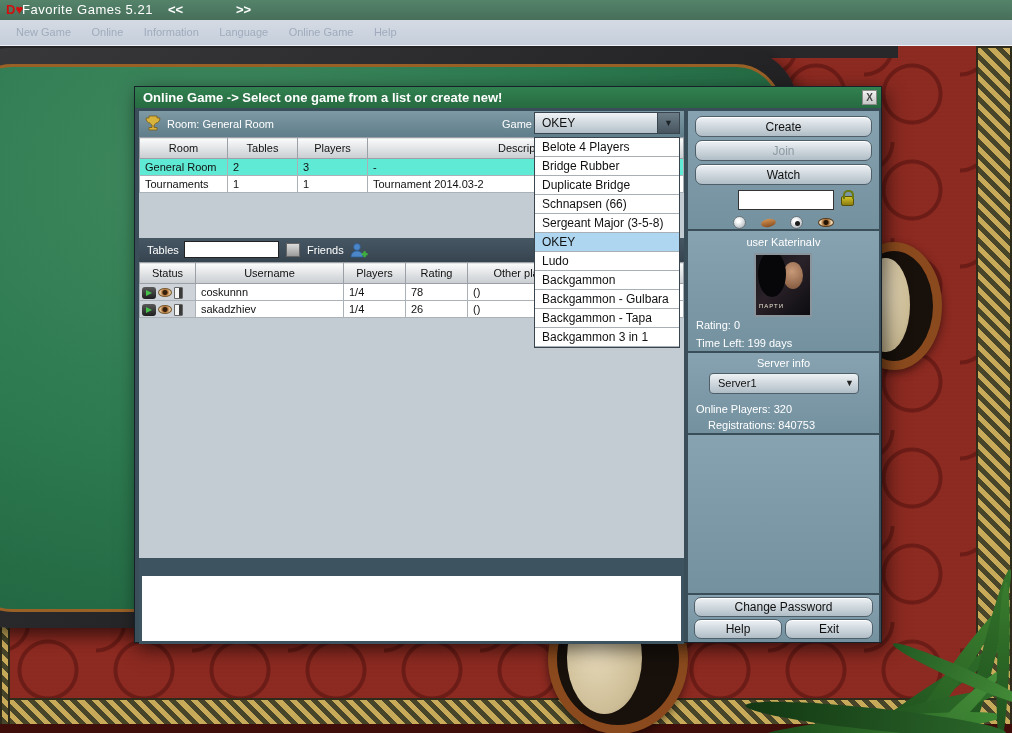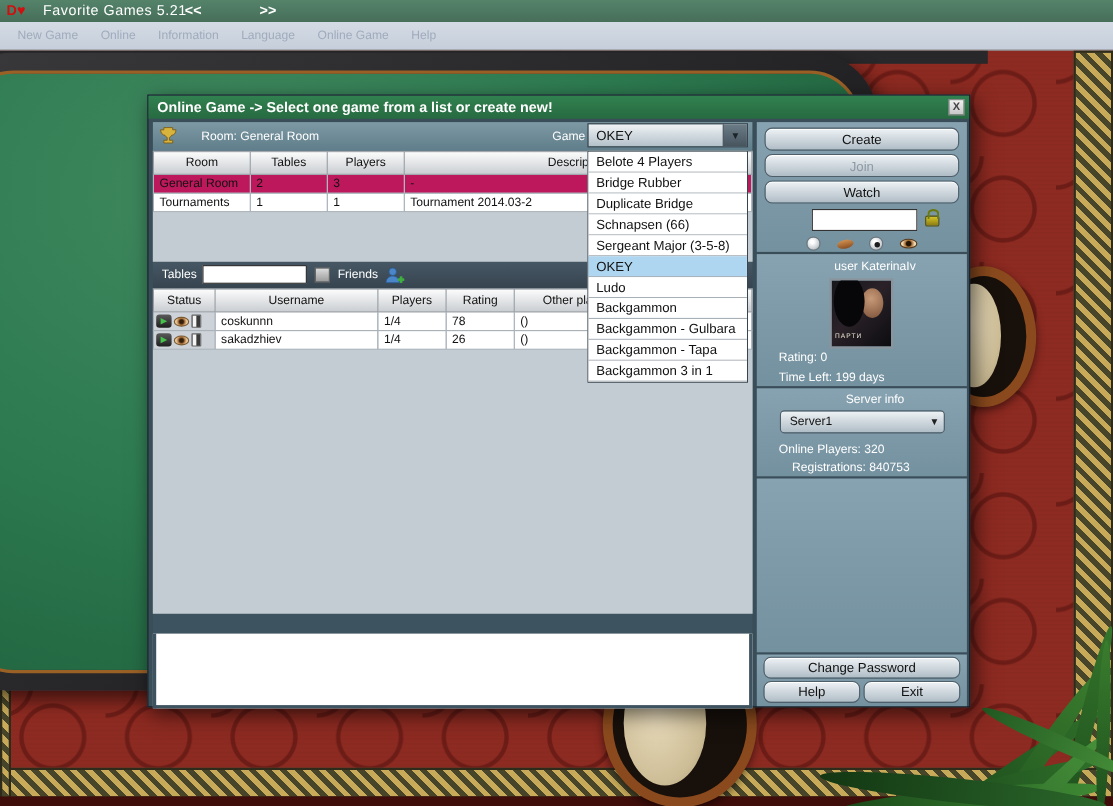--- a/index.html
+++ b/index.html
@@ -4,21 +4,21 @@
 <style>
   * { margin:0; padding:0; box-sizing:border-box; }
   html,body { width:1012px; height:733px; overflow:hidden; }
   body { font-family:"Liberation Sans", sans-serif; position:relative; background:#000; }
   #stage { position:absolute; left:0; top:0; width:1012px; height:733px; overflow:hidden; }
 
   
   .titlebar { position:absolute; left:0; top:0; width:1012px; height:20px; background:linear-gradient(#54836a,#476e59); color:#fff; font-size:13px; }
   .titlebar .logo { position:absolute; left:6px; top:2px; font-weight:bold; font-size:13px; }
   .logo-d { color:#d01010; } .logo-heart { color:#d01010; }
-  .win-title { position:absolute; left:39px; top:2px; letter-spacing:.5px; }
+  .win-title { position:absolute; left:22px; top:2px; letter-spacing:.5px; }
   .nav-back { position:absolute; left:168px; top:2px; font-weight:bold; }
   .nav-fwd { position:absolute; left:236px; top:2px; font-weight:bold; }
   .menubar { position:absolute; left:0; top:20px; width:1012px; height:26px; background:linear-gradient(#d4dbe4,#c6cedb); border-bottom:1px solid #eef1f5; }
   .menubar span { display:inline-block; margin-top:6px; margin-left:16px; font-size:11px; color:#9fabbc; }
 
   
   .scene { position:absolute; left:0; top:46px; width:1012px; height:687px; overflow:hidden; }
   .carpet { position:absolute; inset:0; background-color:#8d2a21;
     background-image:
       radial-gradient(circle at 48px 48px, rgba(0,0,0,0) 26px, rgba(70,12,10,.45) 27px, rgba(70,12,10,.45) 30px, rgba(0,0,0,0) 31px),
@@ -60,27 +60,27 @@
 
   
   .dialog { position:absolute; left:134px; top:86px; width:748px; height:557px; background:#3a4e5a; border:1px solid #17212a; box-shadow:4px 6px 18px rgba(0,0,0,.6); z-index:10; }
   .dlg-title { position:absolute; left:0; top:0; width:100%; height:21px; background:linear-gradient(#31814f,#276a41); color:#fff; font-size:13px; font-weight:bold; line-height:21px; padding-left:8px; }
   .dlg-close { position:absolute; right:4px; top:3px; width:15px; height:15px; background:linear-gradient(#f2f2f2,#c6c6c6); border:1px solid #8a8a8a; color:#444; font-size:10px; font-weight:bold; text-align:center; line-height:13px; cursor:pointer; }
 
   .left-col { position:absolute; left:4px; top:24px; width:545px; height:531px; background:#3a4e5a; }
 
   .room-bar { position:relative; height:26px; background:linear-gradient(#7d99a4,#5f7d8a); color:#fff; font-size:11px; }
   .room-bar .trophy { position:absolute; left:6px; top:4px; }
-  .room-bar .room-label { position:absolute; left:44px; top:7px; }
+  .room-bar .room-label { position:absolute; left:28px; top:7px; }
   .room-bar .game-label { position:absolute; right:152px; top:7px; }
 
   table.grid { border-collapse:collapse; width:100%; table-layout:fixed; font-size:11px; }
   .grid th { background:linear-gradient(#fbfbfb,#c9cdd1); border:1px solid #9aa0a6; font-weight:normal; text-align:center; padding:3px 5px; height:21px; color:#111; }
   .grid td { background:#fff; border:1px solid #aab2b8; padding:1px 5px; height:17px; color:#111; white-space:nowrap; overflow:hidden; }
-  .grid tr.sel td { background:#be185d; }
+  .grid tr.sel td { background:#5eead4; }
   .grid td.statuscell { background:#cdd3d8; padding:1px 2px; }
   .table-wrap { background:#c3ccd2; }
   .filler { background:#c3ccd2; }
 
   .filter-bar { position:relative; height:24px; background:linear-gradient(#465764,#36444f); color:#fff; font-size:11px; }
   .filter-bar .lbl-tables { position:absolute; left:8px; top:6px; }
   .filter-bar input { position:absolute; left:45px; top:3px; width:95px; height:17px; border:1px solid #222; background:#fff; font-size:11px; padding:0 3px; }
   .filter-bar .chk { position:absolute; left:147px; top:5px; width:14px; height:14px; background:linear-gradient(#dcdcdc,#9a9a9a); border:1px solid #666; }
   .filter-bar .lbl-friends { position:absolute; left:168px; top:6px; }
   .filter-bar .friend-ico { position:absolute; left:210px; top:4px; }
@@ -115,21 +115,21 @@
   .lock { position:absolute; left:153px; top:85px; width:13px; height:10px; background:linear-gradient(#d6c428,#8a7c10); border:1px solid #55500a; border-radius:2px; }
   .lock:before { content:''; position:absolute; left:1px; top:-7px; width:7px; height:7px; border:2px solid #6a7a10; border-bottom:none; border-radius:5px 5px 0 0; }
   .radio-row { position:absolute; left:0; top:102px; width:100%; text-align:center; }
   .radio-row .ic { margin:0 5px; }
   .radio { width:13px; height:13px; border-radius:50%; border:1px solid #6a757c; background:radial-gradient(circle at 40% 35%, #fff 15%, #ccd1d5 60%, #8f979d); position:relative; }
   .radio.on:after { content:''; position:absolute; left:4px; top:4px; width:5px; height:5px; border-radius:50%; background:#1c1c1c; }
   .ic-hand { width:15px; height:8px; border-radius:50%; background:linear-gradient(#d09050,#8a4f22); transform:rotate(-12deg); }
   .ic-eye2 { width:16px; height:9px; border-radius:50%; border:1px solid #5a3a1a;
     background:radial-gradient(circle at 50% 50%, #241505 0 2px, #a56a32 3px, #efd9b5 70%); }
 
-  .rtext { color:#fff; font-size:11px;margin-left:12px; }
+  .rtext { color:#fff; font-size:11px; }
   .rbox2 .uname { position:absolute; top:5px; width:100%; text-align:center; }
   .avatar { position:absolute; left:66px; top:22px; width:58px; height:64px; border:2px solid #8a949c;
     background:linear-gradient(135deg,#16161a 0%, #2a2228 45%, #0c0c10 100%); overflow:hidden; }
   .avatar:before { content:''; position:absolute; right:7px; top:7px; width:20px; height:27px; border-radius:50%;
     background:radial-gradient(circle at 45% 35%, #c79a78, #8a5f44 80%); }
   .avatar:after { content:''; position:absolute; left:2px; top:-4px; width:28px; height:46px; border-radius:50%; background:#07070a; }
   .avatar .cap { position:absolute; left:3px; bottom:6px; font-size:6px; color:#e8e0d0; letter-spacing:1px; z-index:2; }
   .rbox2 .rating { position:absolute; left:8px; top:88px; }
   .rbox2 .timeleft { position:absolute; left:8px; top:106px; }
 

